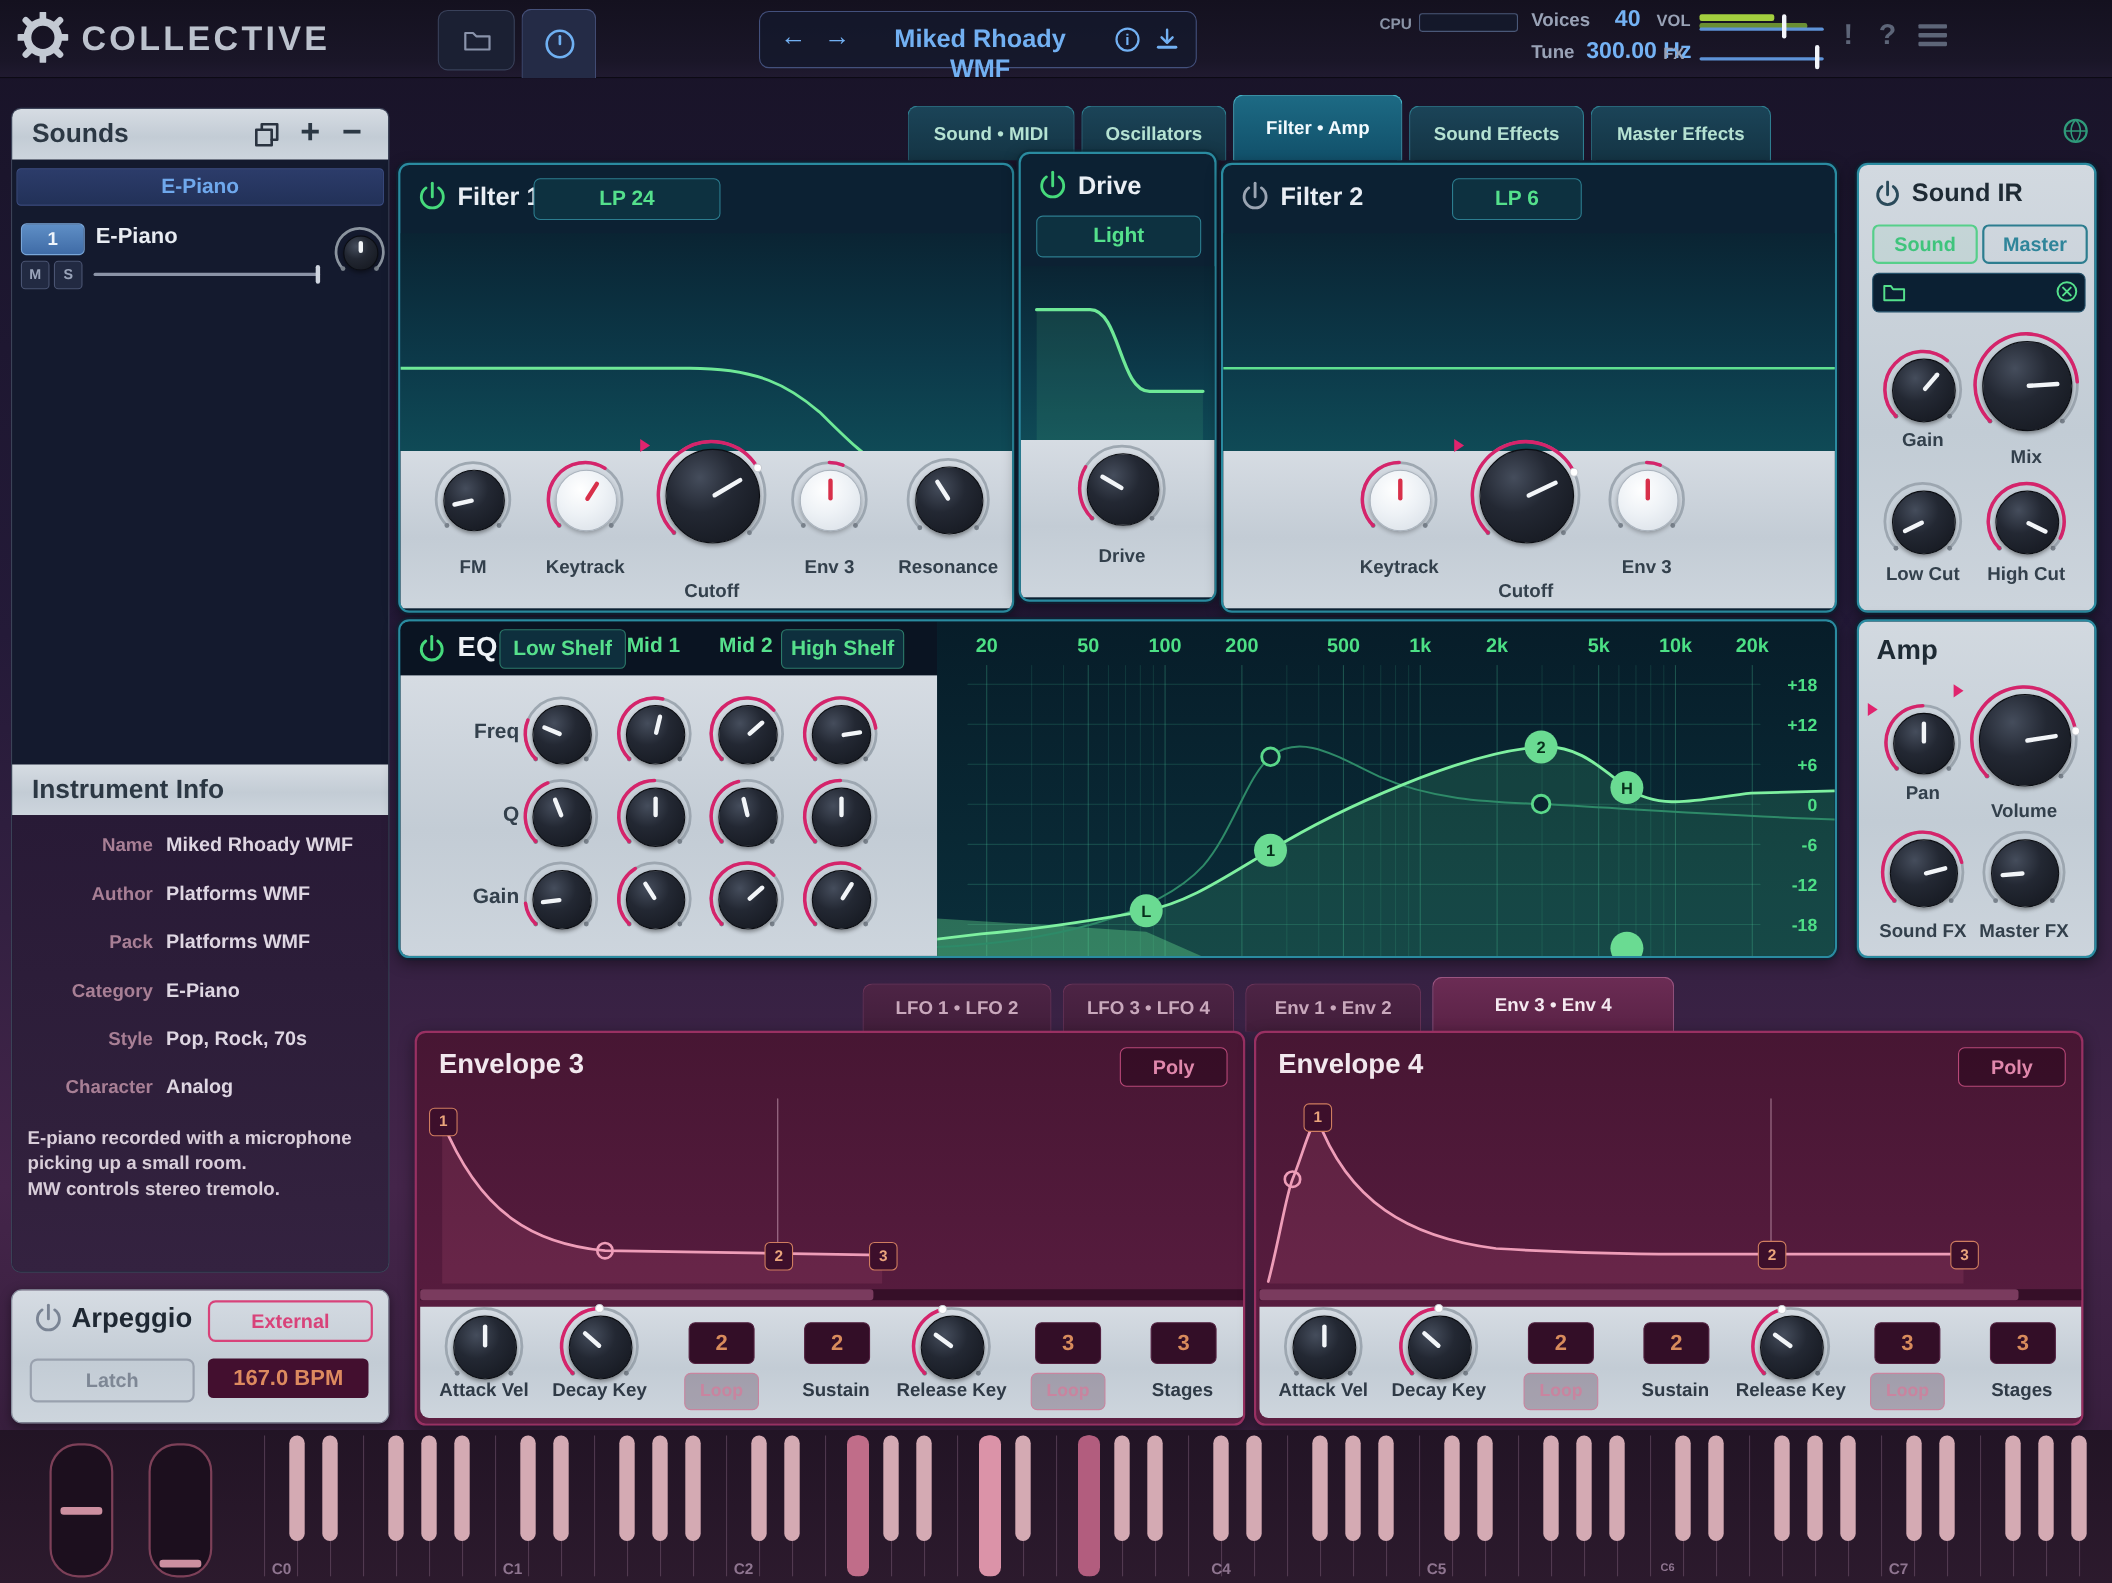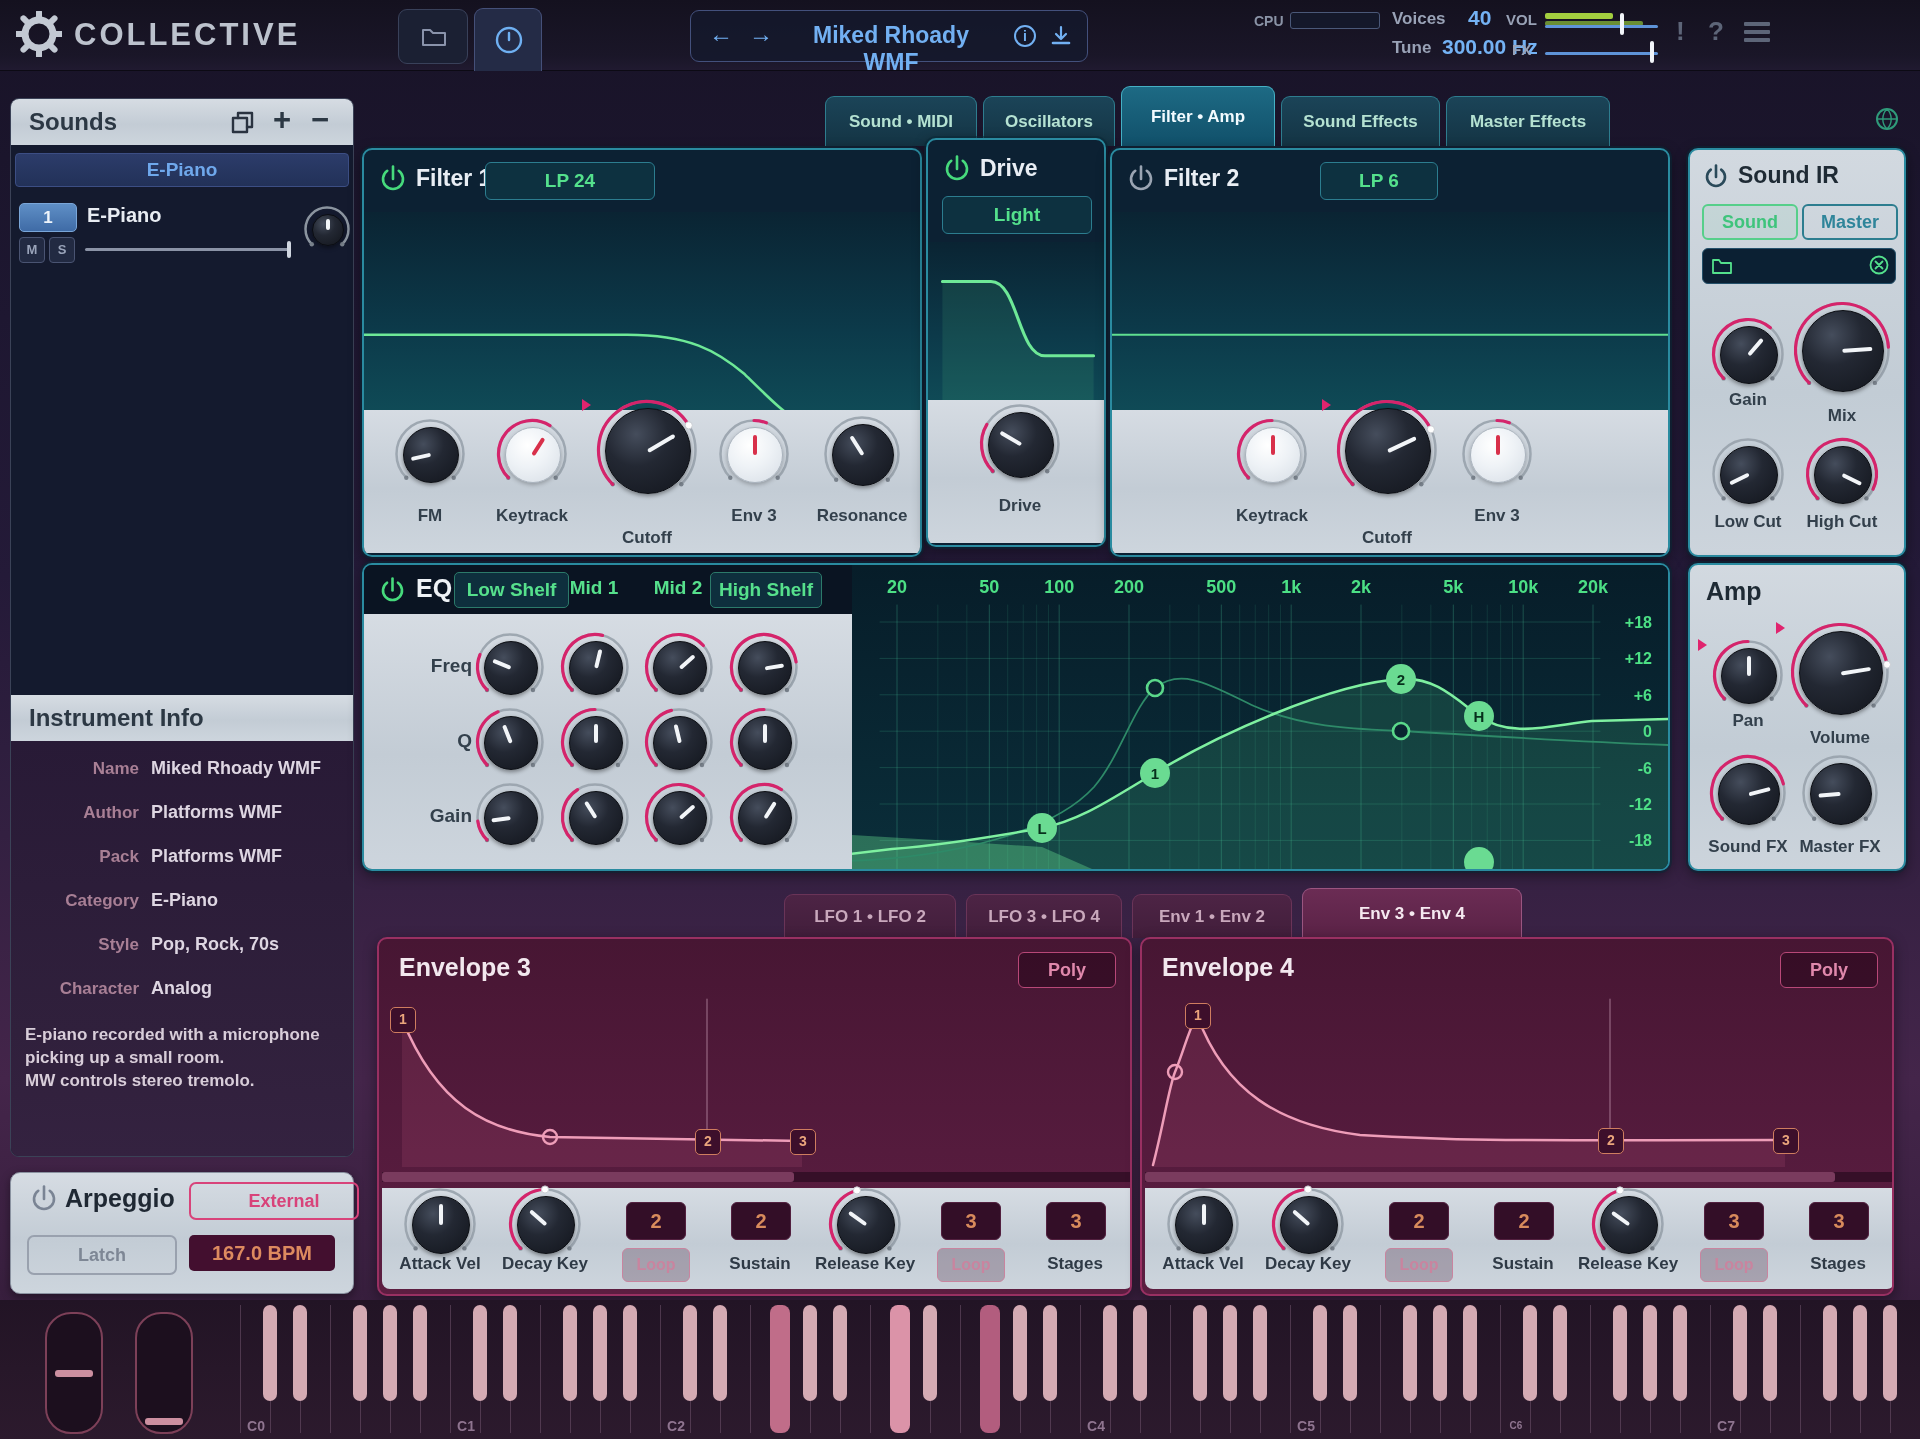--- a/index.html
+++ b/index.html
@@ -181,21 +181,21 @@
   </div>
 
   <div class="abs sv" style="left:10px;top:1172px;width:342px;height:120px;border-radius:10px;border:1px solid #8a92a0;box-shadow:0 3px 10px rgba(0,0,0,.4);">
     <span class="abs" id="arp-pwr" style="left:20px;top:12px;">
         <svg width="26" height="26" style="position: absolute; left: 0px; top: 0px;">
           <path d="M 18.735764363510462 5.808479557110083 A 10 10 0 1 1 7.264235636489536 5.8084795571100845" stroke="#7a8494" stroke-width="2.6" fill="none" stroke-linecap="round" stroke-linejoin="round"></path>
           <path d="M 13 1.5 L 13 14" stroke="#7a8494" stroke-width="2.6" fill="none" stroke-linecap="round" stroke-linejoin="round"></path>
         </svg>
       </span>
     <div class="abs ltext" style="left:54px;top:11px;font-size:25px;color:#1f2833;">Arpeggio</div>
-    <div class="abs" style="left:178px;top:9px;width:146px;height:34px;border:2px solid #d8437a;border-radius:7px;text-align:center;line-height:34px;font-size:18px;font-weight:bold;color:#d8437a;padding-left:20px;">External</div>
+    <div class="abs" style="left:178px;top:9px;width:146px;height:34px;border:2px solid #d8437a;border-radius:7px;text-align:center;line-height:34px;font-size:18px;font-weight:bold;color:#d8437a;">External</div>
     <div class="abs" style="left:16px;top:62px;width:146px;height:36px;border:2px solid #99a1ae;border-radius:7px;text-align:center;line-height:36px;font-size:18px;font-weight:bold;color:#7e8795;">Latch</div>
     <div class="abs" style="left:178px;top:62px;width:146px;height:36px;background:#430f2f;border-radius:5px;text-align:center;line-height:36px;font-size:20px;font-weight:bold;color:#dd8a5f;">167.0 BPM</div>
   </div>
 
   <div class="abs tealpanel" id="panel-f1" style="left:362px;top:148px;width:556px;height:405px;">
       <div style="position: absolute; left: 16px; top: 15px; width: 26px; height: 26px;">
         <svg width="26" height="26" style="position: absolute; left: 0px; top: 0px;">
           <path d="M 18.735764363510462 5.808479557110083 A 10 10 0 1 1 7.264235636489536 5.8084795571100845" stroke="#46da7c" stroke-width="2.6" fill="none" stroke-linecap="round" stroke-linejoin="round"></path>
           <path d="M 13 1.5 L 13 14" stroke="#46da7c" stroke-width="2.6" fill="none" stroke-linecap="round" stroke-linejoin="round"></path>
         </svg>
@@ -936,19 +936,19 @@
       <div style="position: absolute; left: 1823px; top: 5px; width: 14px; height: 96px; background: rgb(212, 170, 179); border-radius: 7px;"></div>
       <div style="position: absolute; left: 1853px; top: 5px; width: 14px; height: 96px; background: rgb(212, 170, 179); border-radius: 7px;"></div>
       <div style="position: absolute; left: 1883px; top: 5px; width: 14px; height: 96px; background: rgb(212, 170, 179); border-radius: 7px;"></div>
       <div style="position: absolute; left: 770px; top: 5px; width: 20px; height: 128px; background: rgb(192, 109, 137); border-radius: 8px;"></div>
       <div style="position: absolute; left: 890px; top: 5px; width: 20px; height: 128px; background: rgb(219, 147, 168); border-radius: 8px;"></div>
       <div style="position: absolute; left: 980px; top: 5px; width: 20px; height: 128px; background: rgb(178, 93, 126); border-radius: 8px;"></div>
       <div style="position: absolute; left: 242px; top: 117px; width: 28px; height: 18px; text-align: center; font-size: 14px; font-weight: bold; line-height: 18px; color: rgb(143, 117, 144); background: transparent; border-radius: 3px;">C0</div>
       <div style="position: absolute; left: 452px; top: 117px; width: 28px; height: 18px; text-align: center; font-size: 14px; font-weight: bold; line-height: 18px; color: rgb(143, 117, 144); background: transparent; border-radius: 3px;">C1</div>
       <div style="position: absolute; left: 662px; top: 117px; width: 28px; height: 18px; text-align: center; font-size: 14px; font-weight: bold; line-height: 18px; color: rgb(143, 117, 144); background: transparent; border-radius: 3px;">C2</div>
       <div style="position: absolute; left: 872px; top: 117px; width: 28px; height: 18px; text-align: center; font-size: 14px; font-weight: bold; line-height: 18px; color: rgb(255, 232, 240); background: rgb(203, 91, 130); border-radius: 3px; margin-top: 25px;">C3</div>
-      <div style="position: absolute; left: 1082px; top: 117px; width: 28px; height: 18px; text-align: center; font-size: 14px; font-weight: bold; line-height: 18px; color: rgb(143, 117, 144); background: transparent; border-radius: 3px;">C4</div>
+      <div style="position: absolute; left: 1082px; top: 117px; width: 28px; height: 18px; text-align: center; font-size: 14px; font-weight: bold; line-height: 18px; color: rgb(143, 117, 144); background: transparent; border-radius: 3px; padding-left: 14px;">C4</div>
       <div style="position: absolute; left: 1292px; top: 117px; width: 28px; height: 18px; text-align: center; font-size: 14px; font-weight: bold; line-height: 18px; color: rgb(143, 117, 144); background: transparent; border-radius: 3px;">C5</div>
       <div style="position: absolute; left: 1502px; top: 117px; width: 28px; height: 18px; text-align: center; font-size: 10px; font-weight: bold; line-height: 18px; color: rgb(143, 117, 144); background: transparent; border-radius: 3px;">C6</div>
       <div style="position: absolute; left: 1712px; top: 117px; width: 28px; height: 18px; text-align: center; font-size: 14px; font-weight: bold; line-height: 18px; color: rgb(143, 117, 144); background: transparent; border-radius: 3px;">C7</div>
     </div>
 
 </div>
 
 </body></html>

